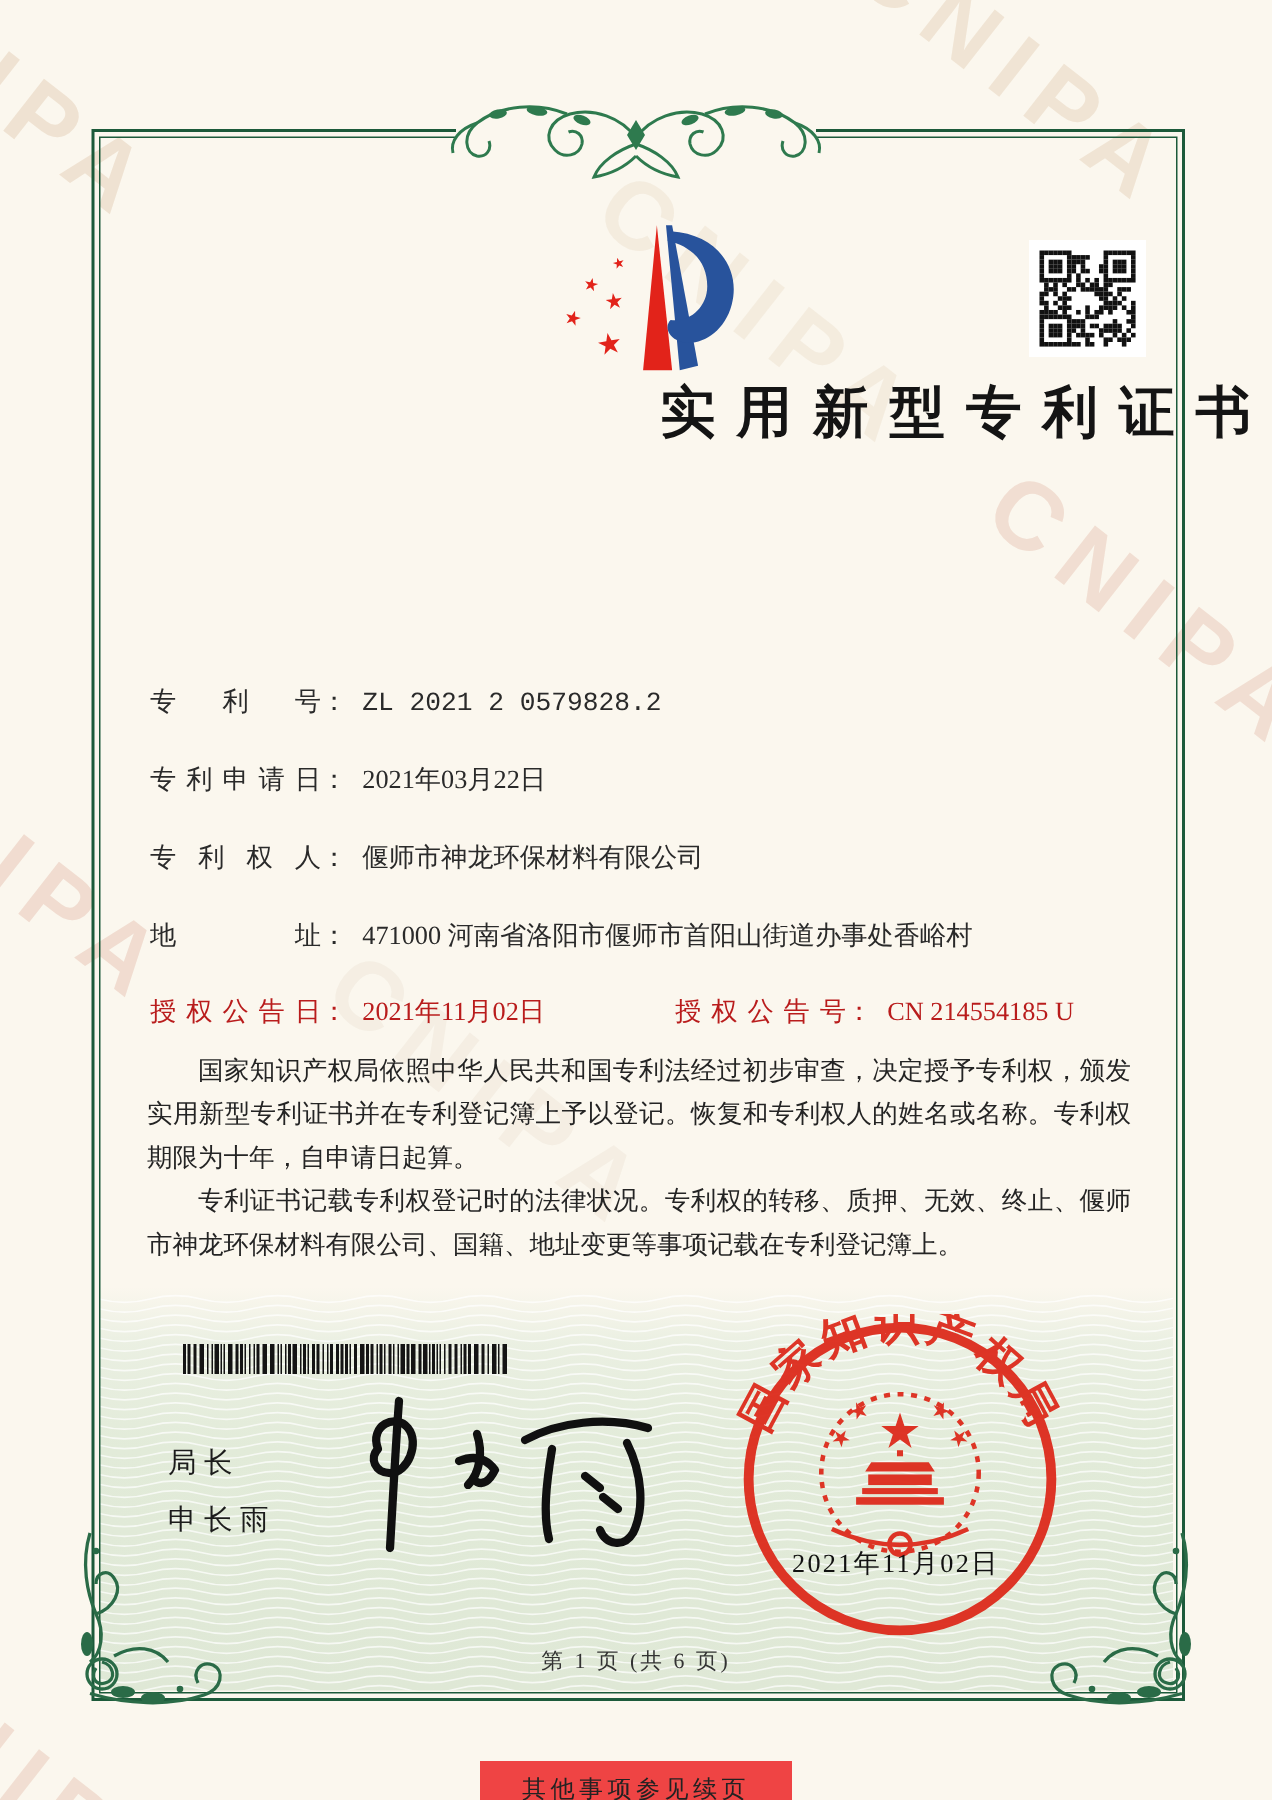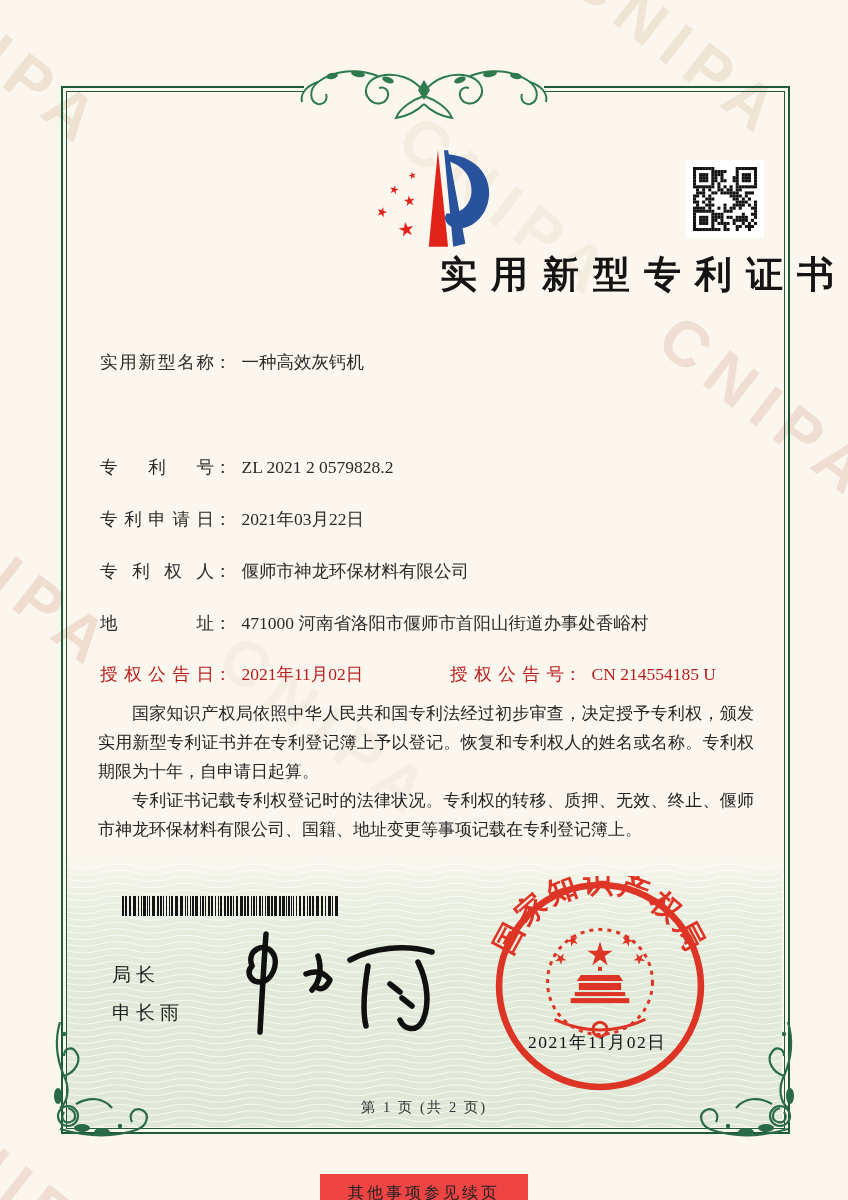--- a/index.html
+++ b/index.html
@@ -36,21 +36,21 @@
 
   
   .cert-number{position:absolute;left:98px;top:140px;font-size:17.5px;letter-spacing:5px;color:#3b3b3b;z-index:4;}
   .logo{position:absolute;left:338px;top:142px;z-index:4;}
   .qr{position:absolute;left:686px;top:160px;z-index:4;background:#fffdf8;}
   .title{position:absolute;left:0;right:0;top:250px;text-align:right;font-size:37px;
          font-weight:bold;letter-spacing:14px;color:#141414;z-index:4;}
   .field-row{position:absolute;left:100px;width:668px;font-size:17.5px;color:#2a2a2a;z-index:4;white-space:nowrap;}
   .f-label{display:inline-block;width:114px;text-align:justify;text-align-last:justify;vertical-align:bottom;}
   .f-colon{display:inline-block;margin-right:10px;}
-  .fr0{top:350px;}.fr1{top:403px;}.fr2{top:455px;}.fr3{top:507px;}.fr4{top:559px;}.fr5{top:611px;}
+  .fr0{top:350px;}.fr1{top:403px;}.fr2{top:455px;font-family:Liberation Mono, monospace;}.fr3{top:507px;}.fr4{top:559px;}.fr5{top:611px;}
   .grant-row{position:absolute;left:100px;top:662px;width:668px;font-size:17.5px;color:#b91c1c;z-index:4;white-space:nowrap;}
   .grant-number{position:absolute;left:350px;top:0;}
   .body-text{position:absolute;left:98px;top:700px;width:656px;font-size:17px;line-height:1.70;
              text-align:justify;color:#242424;z-index:4;}
   .body-text p{margin:0;text-indent:2em;}
   .barcode{position:absolute;left:122px;top:896px;z-index:4;}
   .signer-title{position:absolute;left:112px;top:962px;font-size:19px;letter-spacing:5px;color:#1c1c1c;z-index:4;}
   .signer-name{position:absolute;left:112px;top:1000px;font-size:19px;letter-spacing:5px;color:#1c1c1c;z-index:4;}
   .signature{position:absolute;left:222px;top:926px;z-index:4;}
   .seal{position:absolute;left:490px;top:876px;z-index:5;opacity:.95;}
@@ -430,23 +430,20 @@
       <rect x="28.349999999999998" y="68" width="3.05" height="3.05" fill="#111111"></rect>
       <rect x="31.4" y="68" width="3.05" height="3.05" fill="#111111"></rect>
       <rect x="37.5" y="68" width="3.05" height="3.05" fill="#111111"></rect>
       <rect x="40.55" y="68" width="3.05" height="3.05" fill="#111111"></rect>
       <rect x="49.699999999999996" y="68" width="3.05" height="3.05" fill="#111111"></rect>
       <rect x="61.9" y="68" width="3.05" height="3.05" fill="#111111"></rect>
     </svg>
 
   <div class="title">实用新型专利证书</div>
 
-  <div class="field-row fr0">
-    <span class="f-label">实用新型名称</span><span class="f-colon">：</span><span>一种高效灰钙机</span>
-  </div>
   <div class="field-row fr2">
     <span class="f-label">专利号</span><span class="f-colon">：</span><span>ZL 2021 2 0579828.2</span>
   </div>
   <div class="field-row fr3">
     <span class="f-label">专利申请日</span><span class="f-colon">：</span><span>2021年03月22日</span>
   </div>
   <div class="field-row fr4">
     <span class="f-label">专利权人</span><span class="f-colon">：</span><span>偃师市神龙环保材料有限公司</span>
   </div>
   <div class="field-row fr5">
@@ -567,16 +564,16 @@
       <rect x="80" y="121" width="58" height="5"></rect>
       <rect x="107" y="90" width="4" height="4"></rect>
       <circle cx="109" cy="105" r="52" fill="none" stroke="#dd2b1c" stroke-width="3" stroke-dasharray="4 5"></circle>
       <circle cx="109" cy="152" r="7" fill="none" stroke="#dd2b1c" stroke-width="3"></circle>
       <path d="M64,142 Q109,163 154,142" fill="none" stroke="#dd2b1c" stroke-width="3"></path>
     </g>
   </svg>
 
   <div class="seal-date">2021年11月02日</div>
 
-  <div class="page-indicator">第 1 页 (共 2 页)</div>
+  <div class="page-indicator">第 1 页 (共 6 页)</div>
   <div class="note-box">其他事项参见续页</div>
 
 </div>
 
 </body></html>

